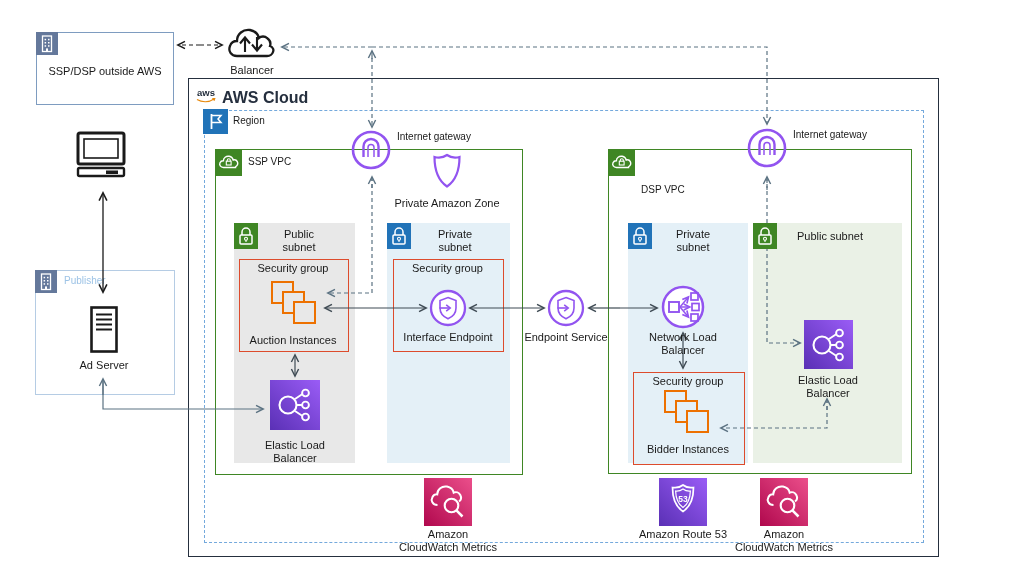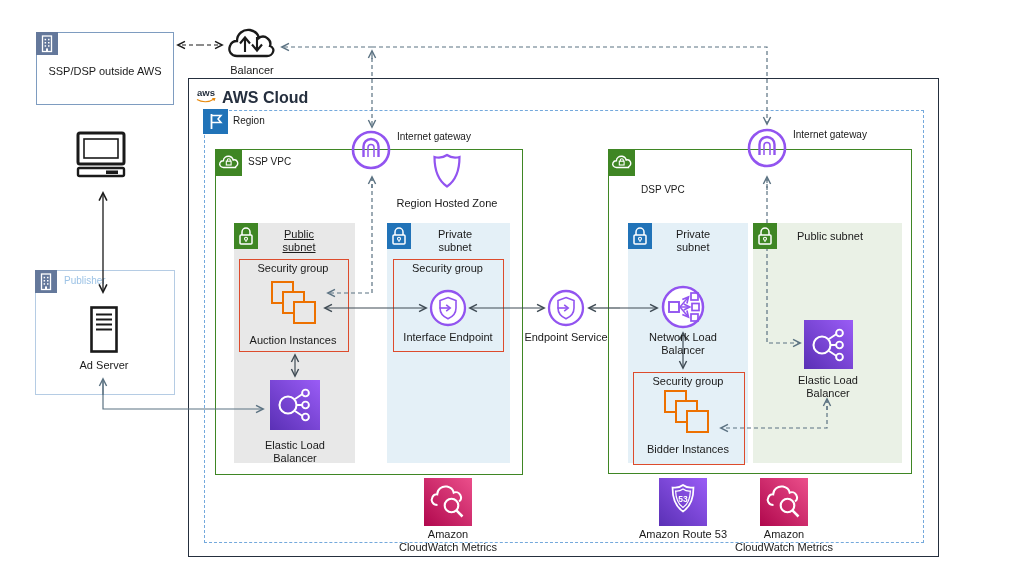--- a/index.html
+++ b/index.html
@@ -211,21 +211,21 @@
       <path d="M17,27 V17.5 A3,3 0 0 1 23,17.5 V27" fill="none" stroke="#9254F0" stroke-width="1.5"></path>
     </svg>
   </div>
   <div class="hdr" style="left:793px;top:129px;">Internet gateway</div>
 
   <div class="abs" style="left:427px;top:151px;">
     <svg width="40" height="42" viewBox="0 0 40 42">
       <path d="M20,4 C23.5,6.5 28.5,7 32.5,6 C32.5,16 31,28 20,35.5 C9,28 7.5,16 7.5,6 C11.5,7 16.5,6.5 20,4 Z" fill="none" stroke="#9254F0" stroke-width="2.2"></path>
     </svg>
   </div>
-  <div class="lbl" style="left:391px;top:197px;width:112px;">Region Hosted Zone</div>
+  <div class="lbl" style="left:391px;top:197px;width:112px;">Private Amazon Zone</div>
 
   <div class="icon-sq green-sq" style="left:234px;top:223px;width:24px;height:26px;">
     <svg width="24" height="26" viewBox="0 0 24 26">
       <path d="M8,12 V9 a4,4 0 0 1 8,0 V12" fill="none" stroke="#fff" stroke-width="1.5"></path>
       <rect x="6" y="12" width="12" height="9" rx="1" fill="none" stroke="#fff" stroke-width="1.5"></rect>
       <circle cx="12" cy="15.7" r="1.5" fill="none" stroke="#fff" stroke-width="1.1"></circle>
         <path d="M12,17 V19" stroke="#fff" stroke-width="1.1"></path>
     </svg>
   </div>
   <div class="icon-sq blue-sq" style="left:387px;top:223px;width:24px;height:26px;">
@@ -246,21 +246,21 @@
   </div>
   <div class="icon-sq green-sq" style="left:753px;top:223px;width:24px;height:26px;">
     <svg width="24" height="26" viewBox="0 0 24 26">
       <path d="M8,12 V9 a4,4 0 0 1 8,0 V12" fill="none" stroke="#fff" stroke-width="1.5"></path>
       <rect x="6" y="12" width="12" height="9" rx="1" fill="none" stroke="#fff" stroke-width="1.5"></rect>
       <circle cx="12" cy="15.7" r="1.5" fill="none" stroke="#fff" stroke-width="1.1"></circle>
         <path d="M12,17 V19" stroke="#fff" stroke-width="1.1"></path>
     </svg>
   </div>
 
-  <div class="lbl" style="left:254px;top:228px;width:90px;text-decoration:underline;">
+  <div class="lbl" style="left:254px;top:228px;width:90px;">
     <div>Public</div>
       <div>subnet</div>
   </div>
   <div class="lbl" style="left:410px;top:228px;width:90px;">
     <div>Private</div>
       <div>subnet</div>
   </div>
   <div class="lbl" style="left:648px;top:228px;width:90px;">
     <div>Private</div>
       <div>subnet</div>

